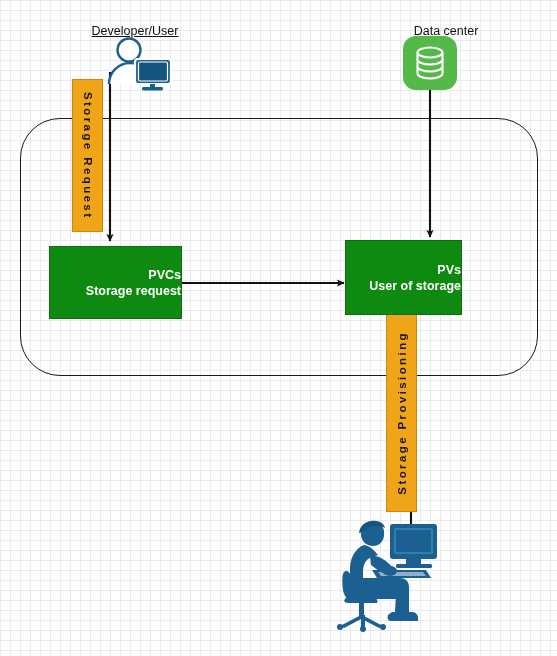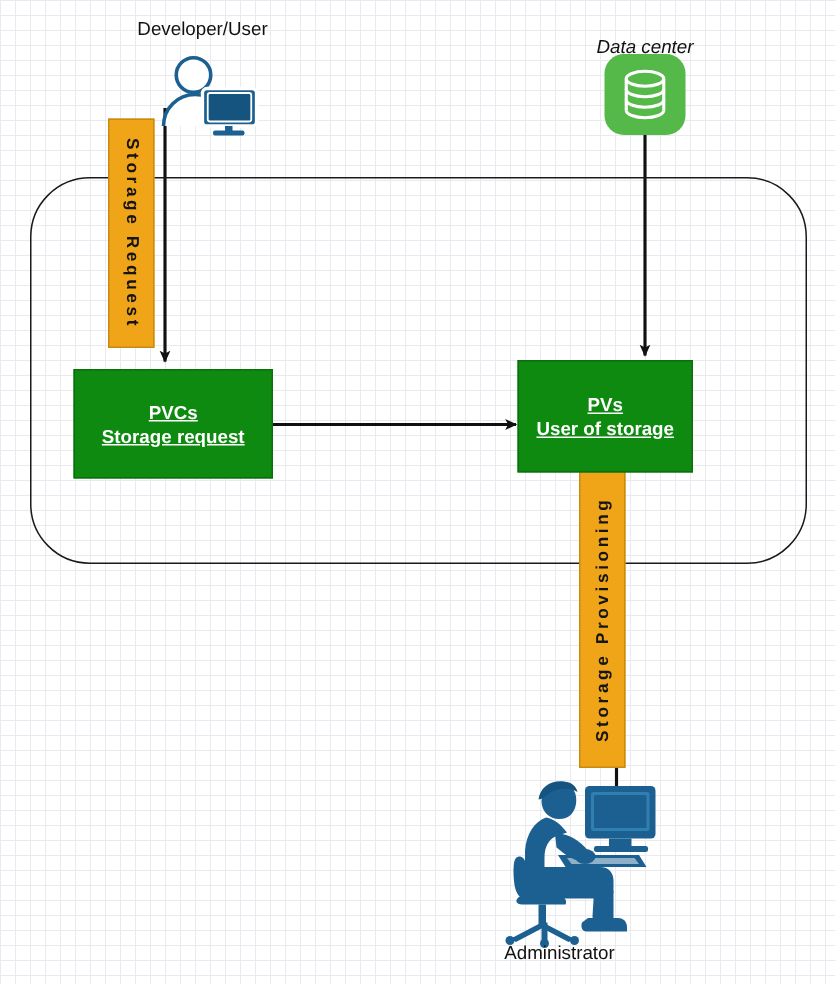--- a/index.html
+++ b/index.html
@@ -37,28 +37,27 @@
     box-sizing: border-box;
   }
 
   
   .resource-box {
     background: #0f8a10;
     border: 1px solid #0c6f0d;
     box-sizing: border-box;
     display: flex;
     flex-direction: column;
-    align-items: center;
+    align-items: flex-end;
     justify-content: center;
     color: #ffffff;
     font-size: 12.5px;
     font-weight: bold;
     line-height: 16px;
     text-align: center;
-    text-decoration: underline;
   }
   .resource-box .rb-line { display: block; }
 
   
   .vlabel {
     background: #f0a518;
     border: 1px solid #c98a12;
     box-sizing: border-box;
     display: flex;
     align-items: center;
@@ -121,36 +120,36 @@
       <line x1="430" y1="90" x2="430" y2="237" stroke="#111111" stroke-width="2.1" marker-end="url(#arrowhead)"></line>
     </g>
 
     <g>
       <line x1="411" y1="540" x2="411" y2="316" stroke="#111111" stroke-width="2.1" marker-end="url(#arrowhead)"></line>
     </g>
   </svg>
 
   <div class="abs cluster-boundary"></div>
 
-  <div class="abs caption" style="left:60px; top:12px; width:150px;">Developer/User</div>
+  <div class="abs caption" style="left:60px; top:24px; width:150px;text-decoration:underline;">Developer/User</div>
 
   <svg class="abs" style="left:103px; top:37px; width:70px; height:55px;">
 
     <circle cx="26" cy="13" r="11.5" fill="#ffffff" stroke="#1c6091" stroke-width="2.4"></circle>
 
     <path d="M6,47 A21,21 0 0 1 48,47" fill="#ffffff" stroke="#1c6091" stroke-width="2.4"></path>
 
     <rect x="32" y="22" width="36" height="25" rx="3" fill="#1c6091" stroke="#ffffff" stroke-width="2.2"></rect>
     <rect x="35.5" y="25" width="29" height="19" rx="1.5" fill="#14547e" stroke="#ffffff" stroke-width="1.2"></rect>
 
     <rect x="47" y="47" width="5" height="4" fill="#1c6091"></rect>
     <rect x="39" y="50" width="21" height="3.4" rx="1.4" fill="#1c6091"></rect>
   </svg>
 
-  <div class="abs caption" style="left:370px; top:24px; width:120px;font-style:italic;">Data center</div>
+  <div class="abs caption" style="left:386px; top:24px; width:120px;">Data center</div>
 
   <div class="abs dc-tile" style="left:403px; top:36px;">
     <svg style="width:32px; height:34px;" viewBox="0 0 32 34">
       <ellipse cx="16" cy="6.5" rx="12.5" ry="5" fill="none" stroke="#ffffff" stroke-width="2.1"></ellipse>
       <path d="M3.5,6.5 L3.5,27.5" fill="none" stroke="#ffffff" stroke-width="2.1"></path>
       <path d="M28.5,6.5 L28.5,27.5" fill="none" stroke="#ffffff" stroke-width="2.1"></path>
       <path d="M3.5,27.5 A12.5,5 0 0 0 28.5,27.5" fill="none" stroke="#ffffff" stroke-width="2.1"></path>
       <path d="M3.5,13.5 A12.5,5 0 0 0 28.5,13.5" fill="none" stroke="#ffffff" stroke-width="2.1"></path>
       <path d="M3.5,20.5 A12.5,5 0 0 0 28.5,20.5" fill="none" stroke="#ffffff" stroke-width="2.1"></path>
     </svg>
@@ -220,15 +219,14 @@
 
       <path d="M31,103 L10,114 L14,116 L33,106 Z"></path>
       <path d="M32,103 L53,114 L49,116 L30,106 Z"></path>
       <path d="M31,103 L31,117 L35,117 L35,103 Z"></path>
       <circle cx="10" cy="115" r="3"></circle>
       <circle cx="53" cy="115" r="3"></circle>
       <circle cx="33" cy="117" r="3"></circle>
     </g>
   </svg>
 
-  <div class="abs caption" style="left:313px; top:628px; width:120px;">Administrator</div>
 
 </div>
 
 </body></html>

